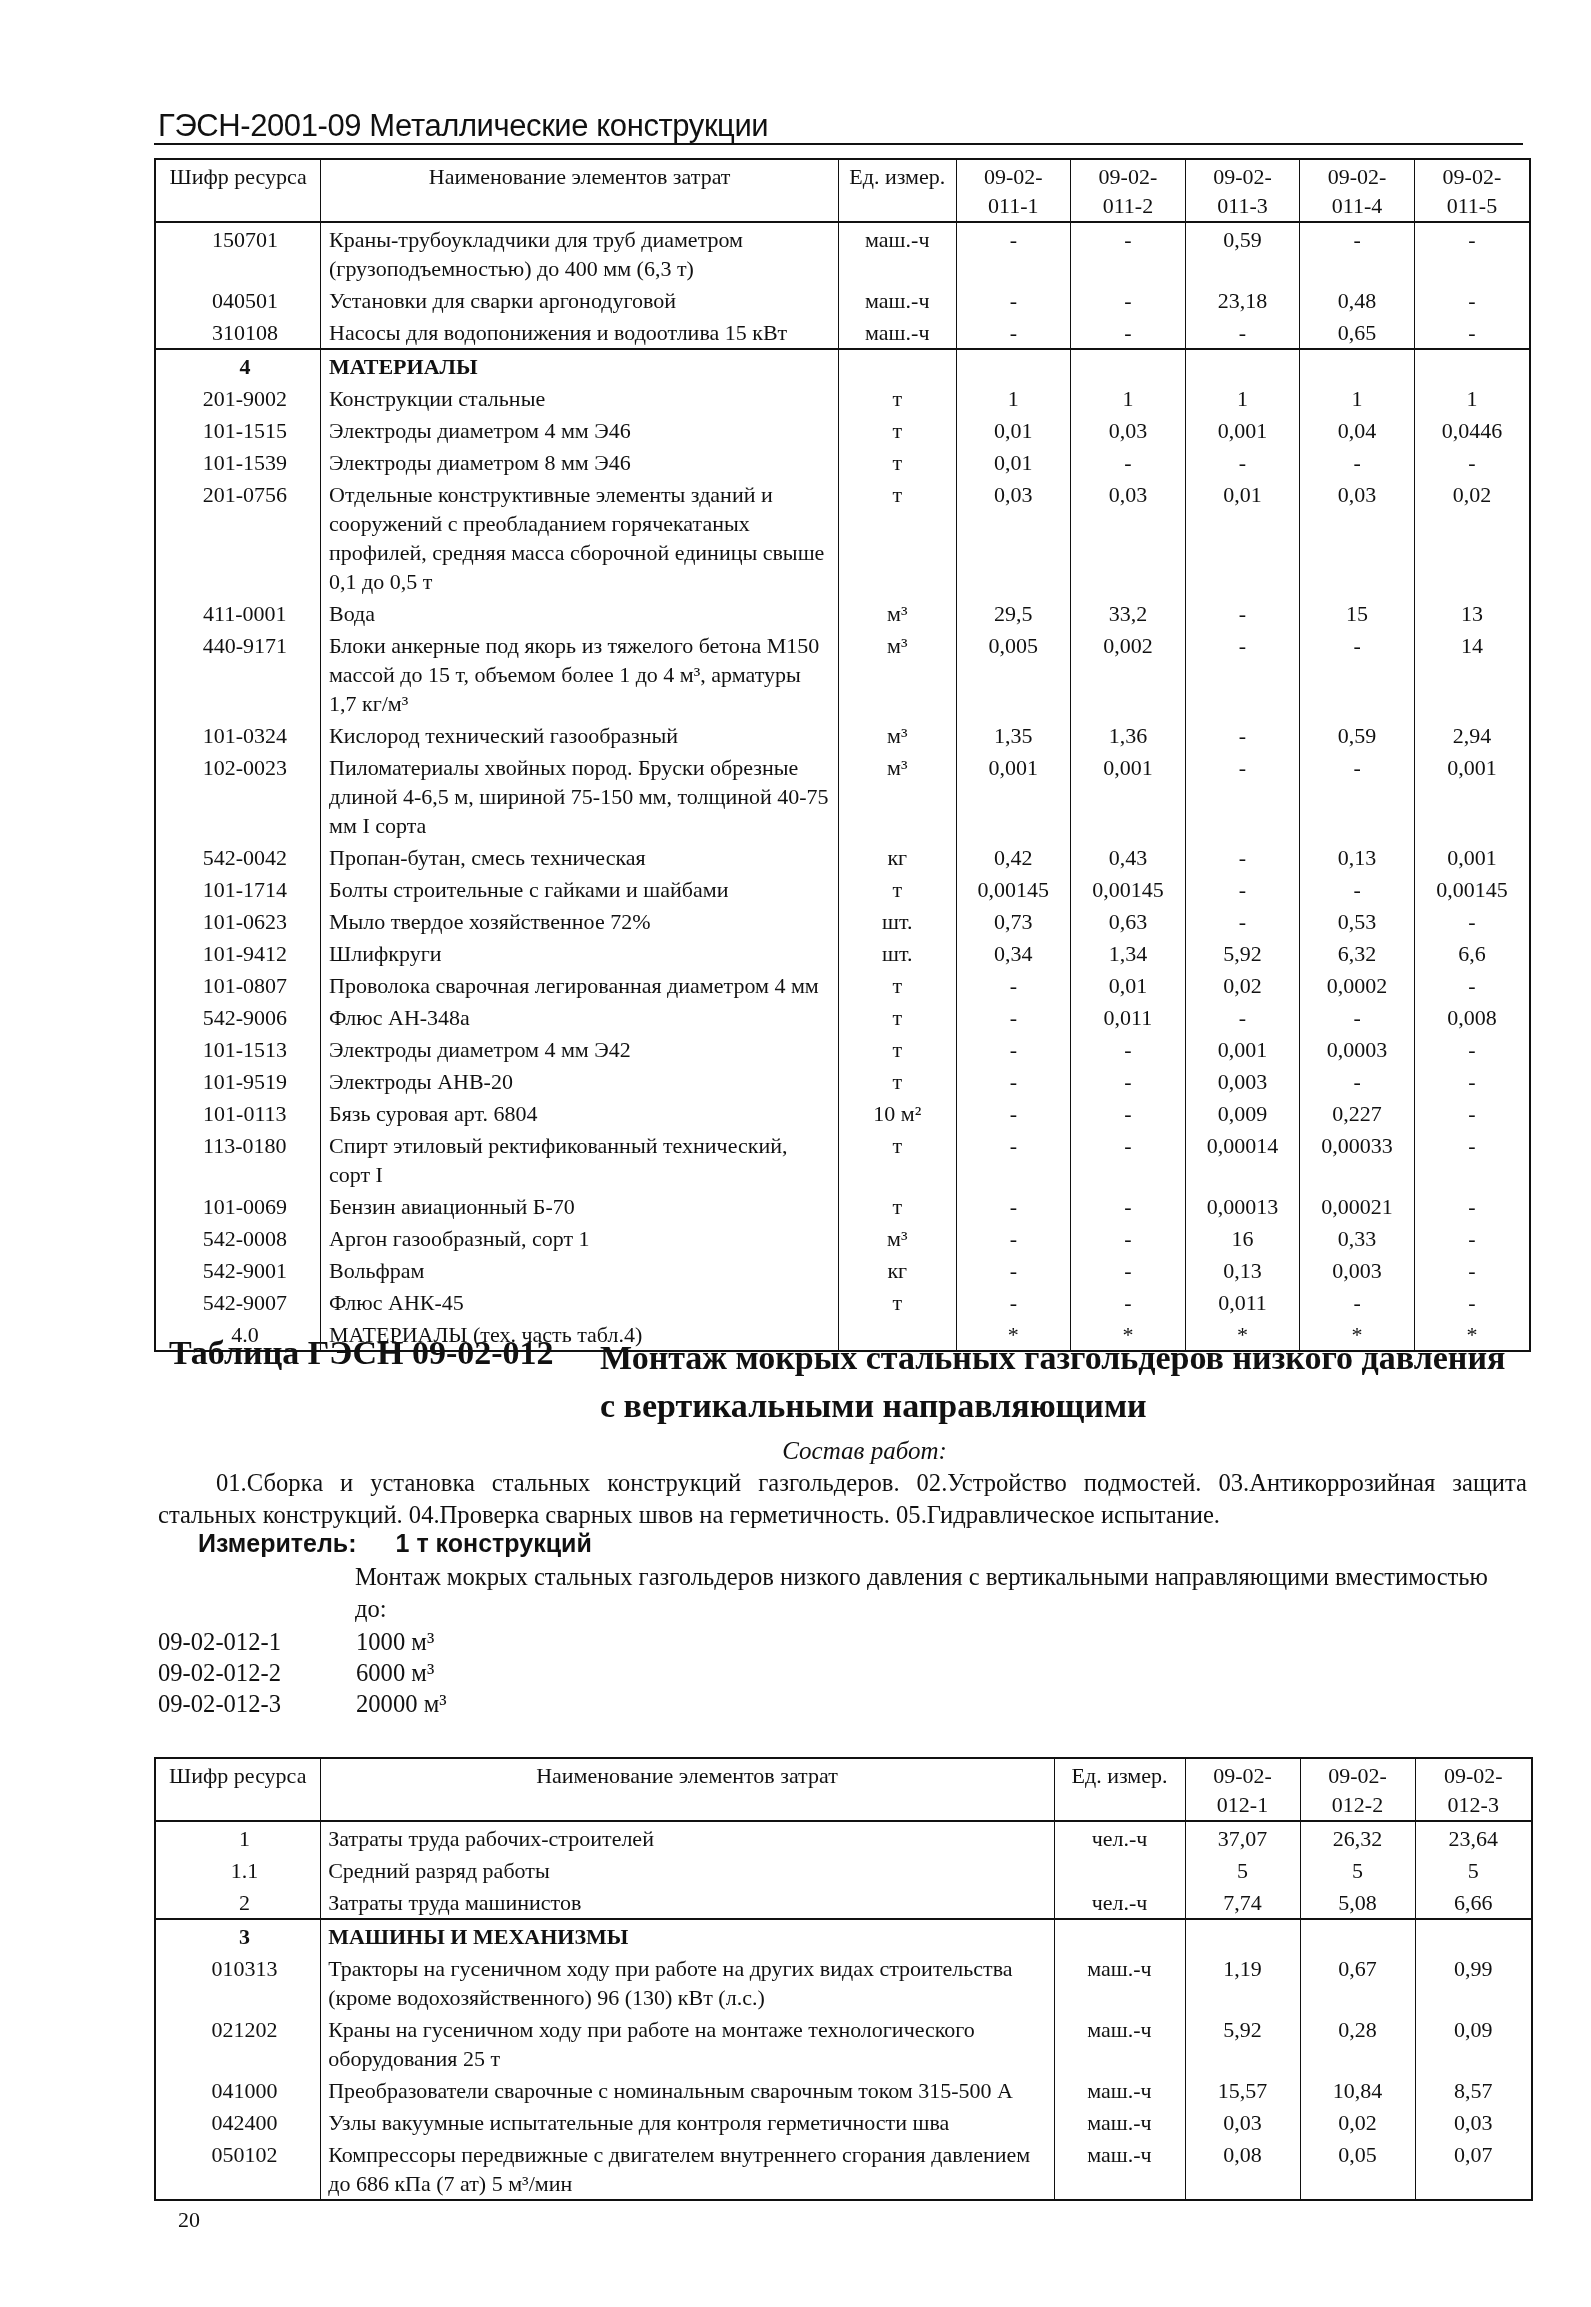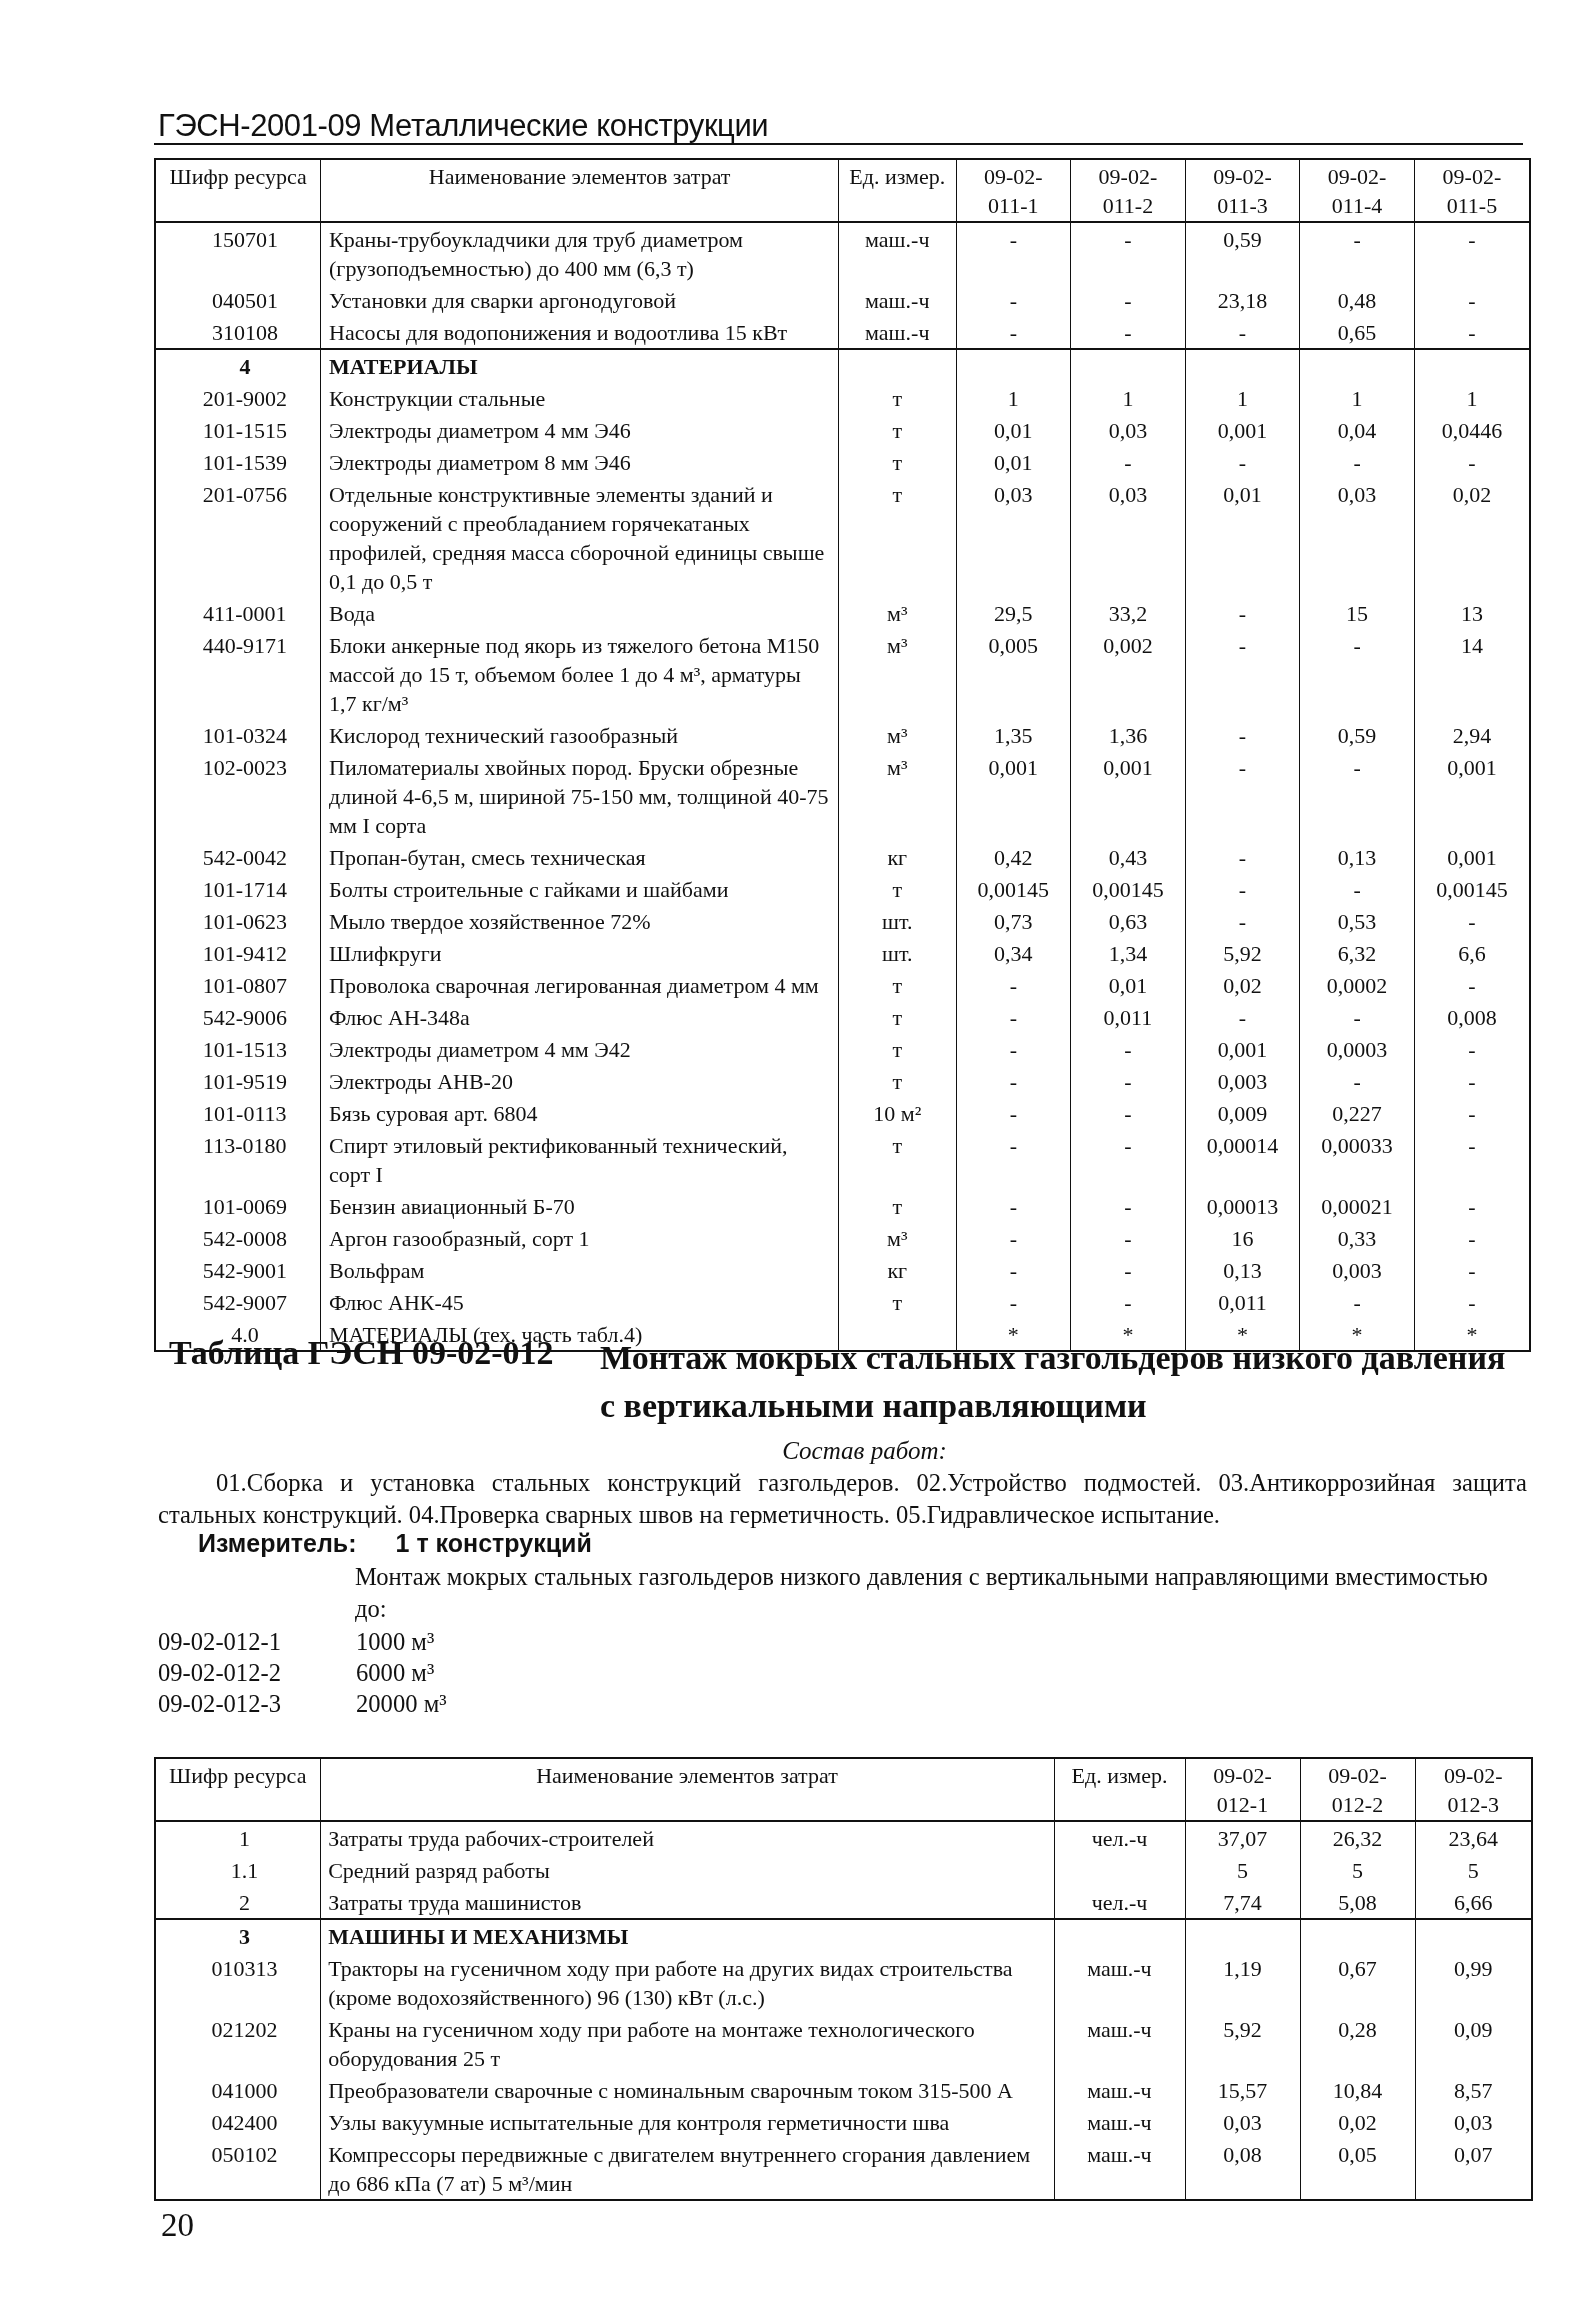--- a/index.html
+++ b/index.html
@@ -21,21 +21,21 @@
   .tbl-title { position: absolute; left: 169px; top: 1334px; font-size: 34px; font-weight: bold; }
   .tbl-heading { position: absolute; left: 600px; top: 1334px; width: 923px; font-size: 34px; font-weight: bold; line-height: 48px; }
   .sostav { position: absolute; left: 0; width: 1591px; top: 1437px; text-align: center; font-style: italic; font-size: 25px; padding-left: 138px; box-sizing: border-box; }
   .works { position: absolute; left: 158px; top: 1467px; width: 1369px; font-size: 24.6px; line-height: 32px; text-align: justify; text-indent: 58px; }
   .meter { position: absolute; left: 198px; top: 1529px; font-size: 25px; font-weight: bold; font-family: "Liberation Sans", sans-serif; }
   .meter-val { margin-left: 39px; }
   .desc { position: absolute; left: 355px; top: 1561px; width: 1169px; font-size: 24.6px; line-height: 32px; }
   .variants { position: absolute; left: 158px; top: 1626px; font-size: 24.6px; line-height: 31px; }
   .variants .row { display: flex; }
   .variants .vc { width: 198px; }
-  .page-num { position: absolute; left: 161px; top: 2207px; font-size: 33px; }
+  .page-num { position: absolute; left: 178px; top: 2207px; font-size: 22px; }
 </style>
 </head>
 <body>
 
 <div class="running-head">ГЭСН-2001-09 Металлические конструкции</div>
 <div class="head-rule"></div>
 
 <table class="t1">
   <colgroup>
     <col style="width:165px">

